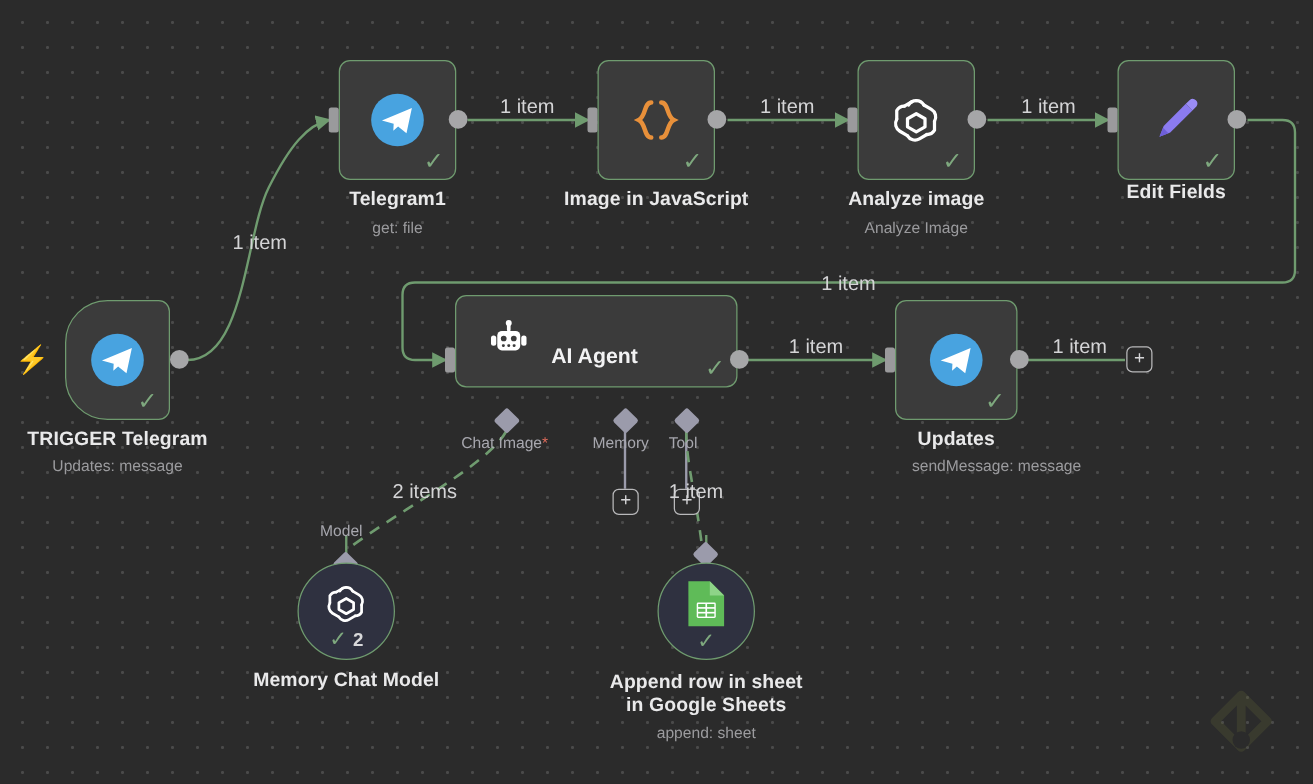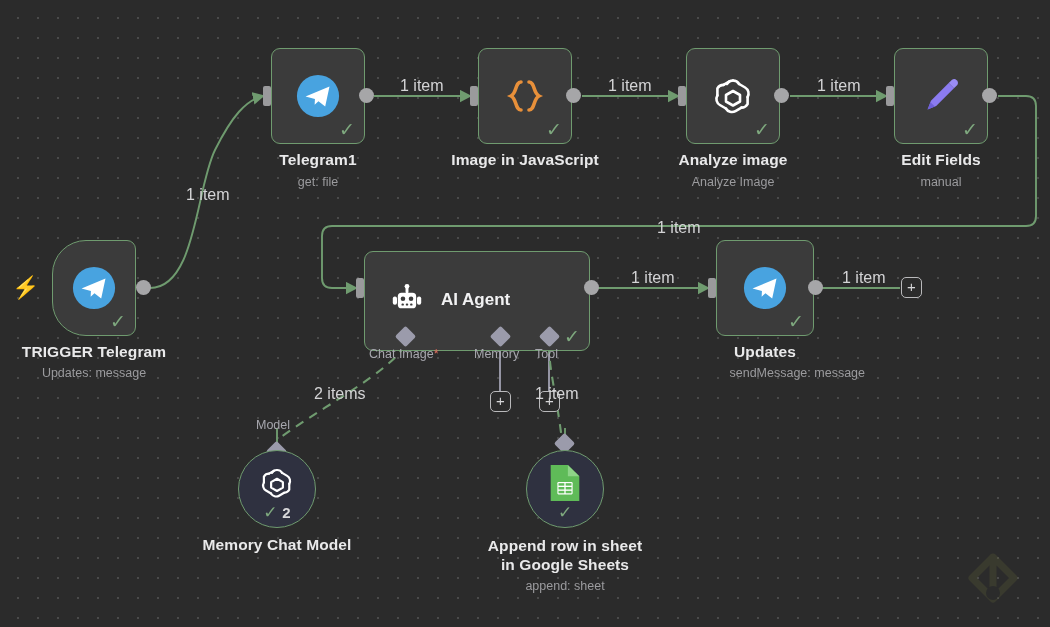--- a/index.html
+++ b/index.html
@@ -247,24 +247,23 @@
       <svg width="46" height="46" viewBox="0 0 48 48">
         <path d="M10 38 L13.5 29 L32 10.5 L37.5 16 L19 34.5 Z" fill="#8b7bf0"></path>
         <path d="M32 10.5 L35.5 7 a4 4 0 0 1 5.5 5.5 L37.5 16 Z" fill="#9a8cf5"></path>
         <path d="M10 38 L13 30.5 L17.5 35 Z" fill="#6e5fd8"></path>
       </svg>
     </div>
     <div class="tick">✓</div>
   </div>
   <div class="port-in" style="left:886px; top:86px;"></div>
   <div class="port-out" style="left:982px; top:88px;"></div>
-  <div class="node-title" style="left:841px; top:151px; width:200px;">Edit Fields</div>
-  <div class="node-sub" style="left:841px; top:175px; width:200px;">manual</div>
-
-  <div class="node wide" style="left:364px; top:251px; width:226px; height:100px;">
+  <div class="node-title" style="left:841px; top:145px; width:200px;">Edit Fields</div>
+
+  <div class="node wide" style="left:364px; top:236px; width:226px; height:74px;">
     <div class="icon">
       <svg width="44" height="44" viewBox="0 0 48 48">
         <rect x="14" y="15" width="20" height="17" rx="4" fill="#ffffff"></rect>
         <rect x="22.4" y="8.5" width="3.2" height="7" rx="1.4" fill="#ffffff"></rect>
         <circle cx="24" cy="8" r="2.6" fill="#ffffff"></circle>
         <rect x="8.5" y="19" width="4.6" height="9" rx="2.2" fill="#ffffff"></rect>
         <rect x="34.9" y="19" width="4.6" height="9" rx="2.2" fill="#ffffff"></rect>
         <circle cx="19.6" cy="21.6" r="2.5" fill="#3b3b3b"></circle>
         <circle cx="28.4" cy="21.6" r="2.5" fill="#3b3b3b"></circle>
         <rect x="18" y="26.6" width="2.6" height="2.4" rx="1" fill="#3b3b3b"></rect>

